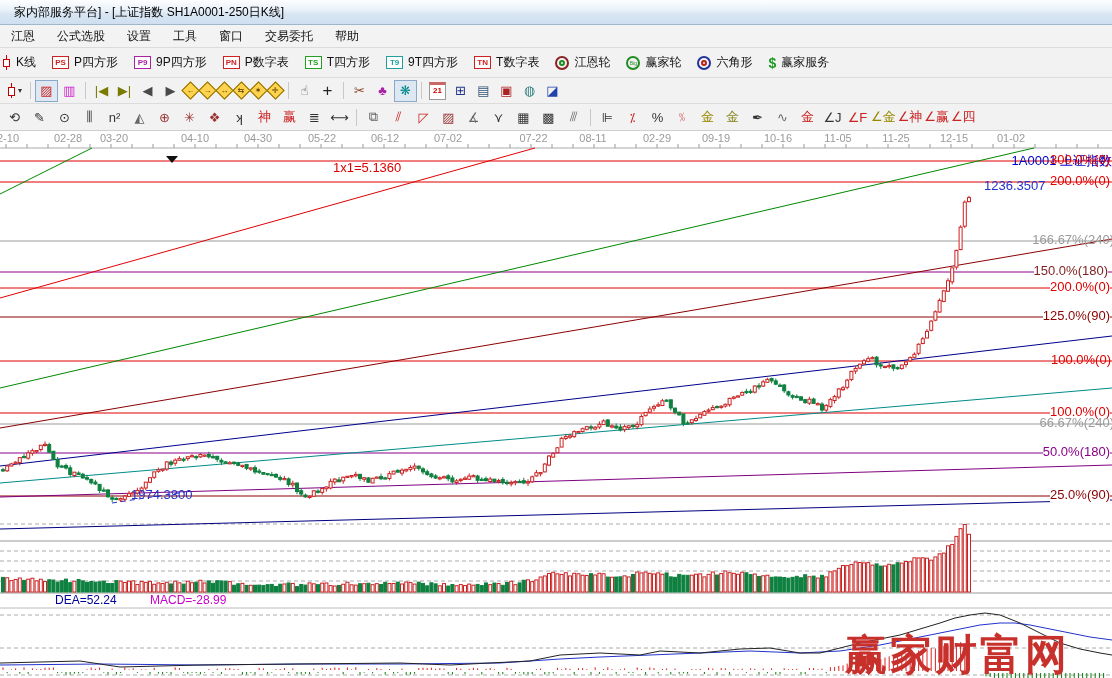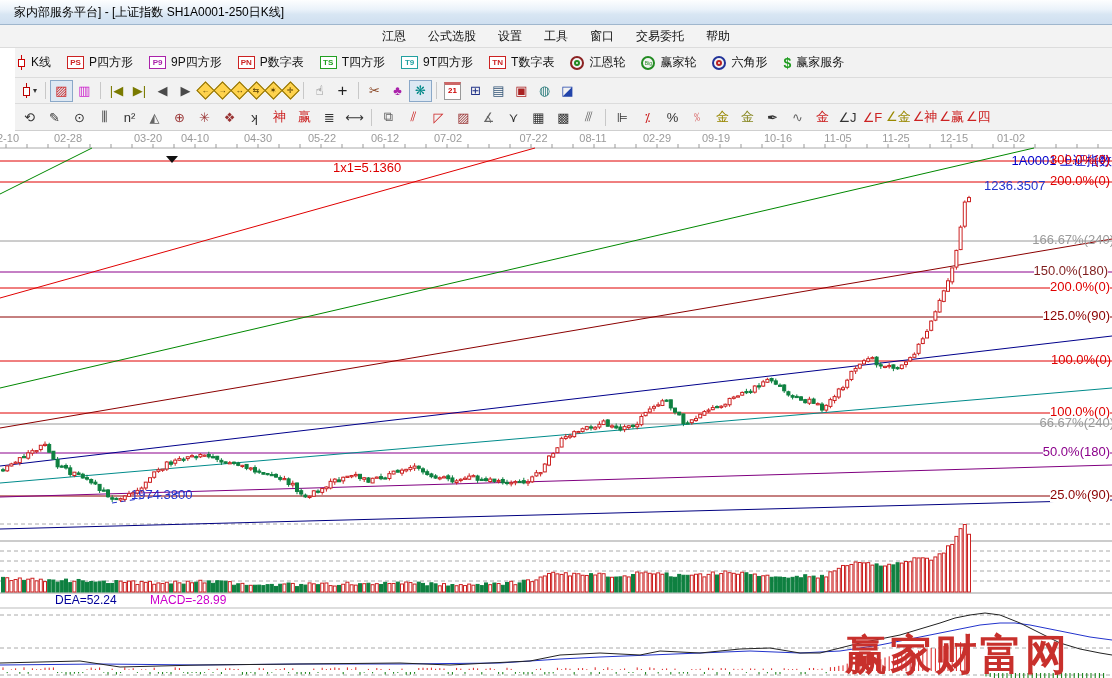--- a/index.html
+++ b/index.html
@@ -3,24 +3,24 @@
 <meta charset="utf-8">
 <style>
   html,body{margin:0;padding:0;background:#888;}
   #app{position:relative;width:1112px;height:678px;background:#fff;overflow:hidden;
        font-family:"Liberation Sans","DejaVu Sans",sans-serif;font-size:12px;color:#111;}
   
   .titlebar{height:24px;line-height:24px;padding-left:14px;
     background:linear-gradient(180deg,#fdfeff 0%,#eaf2fa 40%,#d8e6f3 60%,#cfdff0 100%);
     border-bottom:1px solid #9fb6cd;color:#000;white-space:nowrap;overflow:hidden;}
   
-  .menubar{height:22px;background:#f3f3f3;border-bottom:1px solid #dcdcdc;display:flex;align-items:center;justify-content:center;}
+  .menubar{height:22px;background:#f3f3f3;border-bottom:1px solid #dcdcdc;display:flex;align-items:center;}
   .menu-item{padding:0 11px;line-height:22px;cursor:default;}
   
-  .tb{background:#f2f2f2;border-bottom:1px solid #dcdcdc;display:flex;align-items:center;white-space:nowrap;margin-left:15px;}
+  .tb{background:#f2f2f2;border-bottom:1px solid #dcdcdc;display:flex;align-items:center;white-space:nowrap;}
   .tb1{height:29px;padding-left:2px;}
   .tb2{height:25px;padding-left:3px;}
   .tb3{height:26px;padding-left:2px;border-bottom:1px solid #cfcfcf;}
   .tb1-item{display:flex;align-items:center;margin-right:16px;cursor:default;}
   .tb1-item .lbl{margin-left:5px;}
   .badge{display:inline-block;width:15px;height:11px;line-height:11px;text-align:center;
          font-size:8px;font-weight:bold;background:#fff;}
   .k-ic{position:relative;display:inline-block;width:9px;height:15px;}
   .k-ic i{position:absolute;display:block;}
   .k-ic .w{left:4px;top:0;width:1px;height:15px;background:#c00;}
@@ -1262,21 +1262,21 @@
         <line x1="1095.2000000000012" y1="670" x2="1095.2000000000012" y2="678" stroke="#0a7a0a" stroke-width="1"></line>
         <line x1="1099.4000000000012" y1="670" x2="1099.4000000000012" y2="678" stroke="#0a7a0a" stroke-width="1"></line>
         <line x1="1103.6000000000013" y1="670" x2="1103.6000000000013" y2="678" stroke="#0a7a0a" stroke-width="1"></line>
         <polyline points="0,662 100,661 200,662 300,661 400,661 500,660 560,656 600,654 650,652 700,650 750,648 800,650 840,648 860,645 880,642 900,638 920,634 940,630 960,626 980,622 1000,620 1015,620 1030,622 1050,626 1070,630 1090,634 1112,637" fill="none" stroke="#2233cc" stroke-width="1"></polyline>
         <polyline points="0,660 80,658 120,664 200,662 300,661 400,660 450,662 530,658 560,652 600,650 640,652 660,648 700,650 740,646 770,645 800,650 820,650 840,645 860,640 880,636 900,632 920,626 940,620 955,615 970,612 985,610 1000,612 1020,620 1040,630 1060,640 1080,646 1100,650 1112,652" fill="none" stroke="#222222" stroke-width="1"></polyline>
         <polygon points="166,153 178,153 172,160" fill="#111111"></polygon>
       </svg>
     <div class="date-axis">
         <span class="date-lbl" style="left: 8px;">2-10</span>
         <span class="date-lbl" style="left: 68px;">02-28</span>
-        <span class="date-lbl" style="left: 148px; text-align: right;">03-20</span>
+        <span class="date-lbl" style="left: 114px; text-align: right;">03-20</span>
         <span class="date-lbl" style="left: 195px;">04-10</span>
         <span class="date-lbl" style="left: 258px;">04-30</span>
         <span class="date-lbl" style="left: 322px;">05-22</span>
         <span class="date-lbl" style="left: 385px;">06-12</span>
         <span class="date-lbl" style="left: 448px;">07-02</span>
         <span class="date-lbl" style="left: 512px; padding-left: 43px;">07-22</span>
         <span class="date-lbl" style="left: 593px;">08-11</span>
         <span class="date-lbl" style="left: 657px;">02-29</span>
         <span class="date-lbl" style="left: 716px;">09-19</span>
         <span class="date-lbl" style="left: 778px;">10-16</span>

